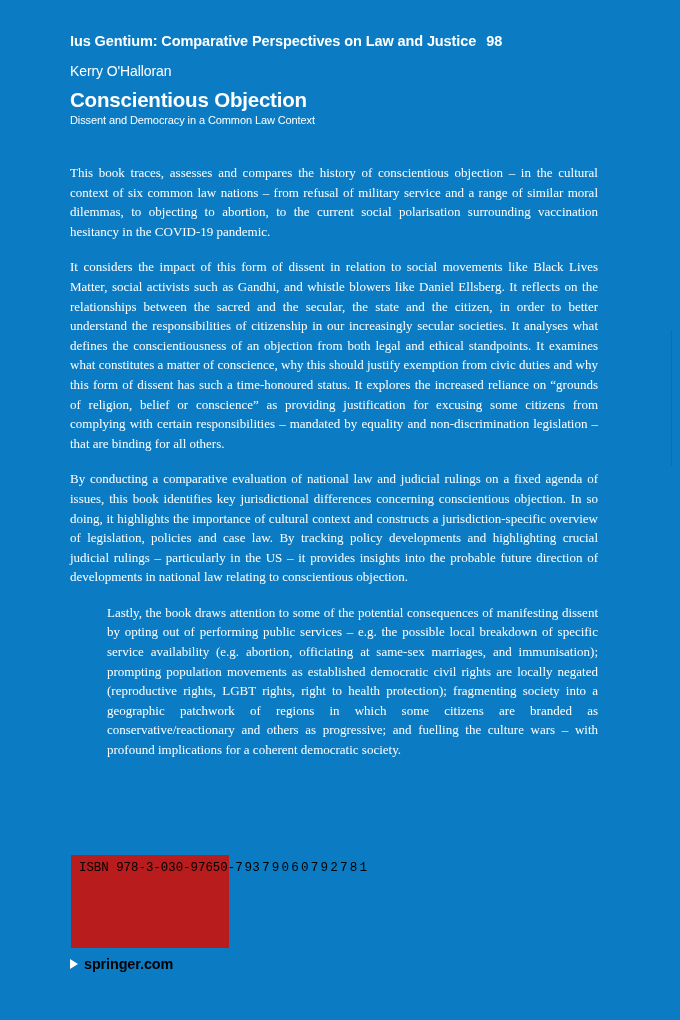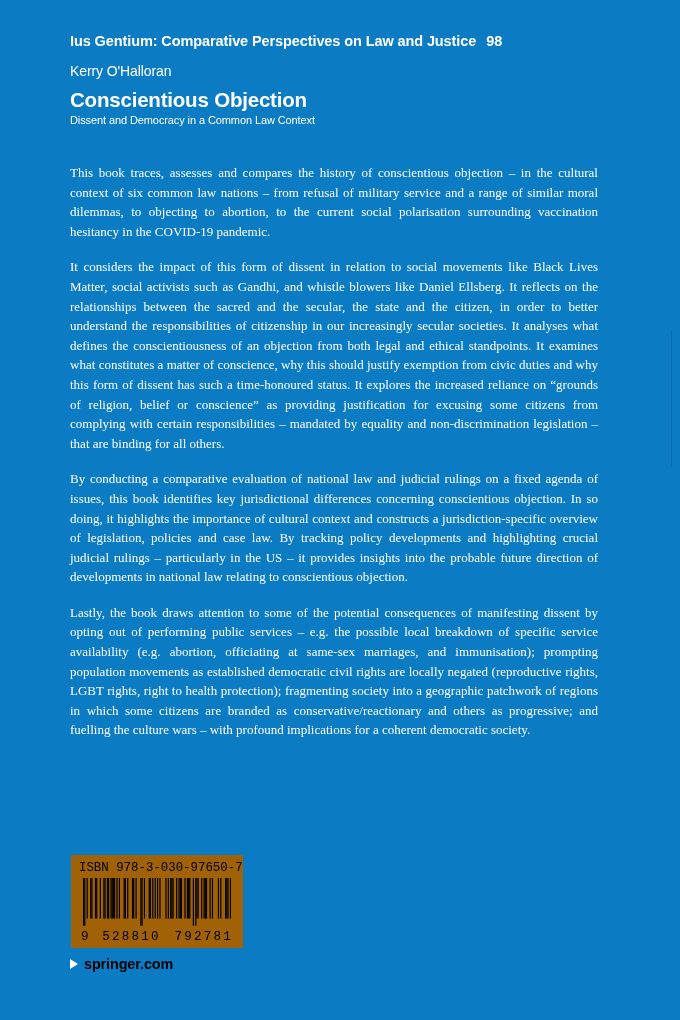--- a/index.html
+++ b/index.html
@@ -95,34 +95,35 @@
     font-size: 13px;
     line-height: 19.6px;
     color: #ffffff;
     text-align: justify;
     text-justify: inter-word;
     -webkit-hyphens: none;
     hyphens: none;
   }
   .blurb p:last-child {
     margin-bottom: 0;
+    margin-left: 37px;
   }
 
   
   .barcode-box {
     position: absolute;
     left: 71px;
     top: 855px;
-    width: 172px;
+    width: 158px;
     height: 93px;
-    background: #a16207;
+    background: #b91c1c;
     box-sizing: border-box;
     padding: 6px 8px 4px 8px;
     display: flex;
-    flex-direction: column;
+    flex-direction: row;
   }
   .isbn-text {
     font-family: "Liberation Mono", monospace;
     font-size: 12.4px;
     color: #000000;
     text-align: center;
     letter-spacing: 0px;
     white-space: nowrap;
     line-height: 14px;
   }
@@ -267,21 +268,21 @@
           <rect x="113.00" y="0" width="1.00" height="34" fill="#000000"></rect>
           <rect x="115.00" y="0" width="1.00" height="34" fill="#000000"></rect>
           <rect x="119.00" y="0" width="1.00" height="34" fill="#000000"></rect>
           <rect x="120.00" y="0" width="1.00" height="34" fill="#000000"></rect>
           <rect x="121.00" y="0" width="1.00" height="34" fill="#000000"></rect>
           <rect x="123.00" y="0" width="1.00" height="34" fill="#000000"></rect>
         </svg>
     </div>
     <div class="ean-digits">
       <span>9</span>
-      <span class="grp">528810</span>
+      <span class="grp">379060</span>
       <span class="grp">792781</span>
     </div>
   </div>
 
   <div class="springer">
     <span class="tri"></span>
     <span class="springer-label">springer.com</span>
   </div>
 
 </div>

